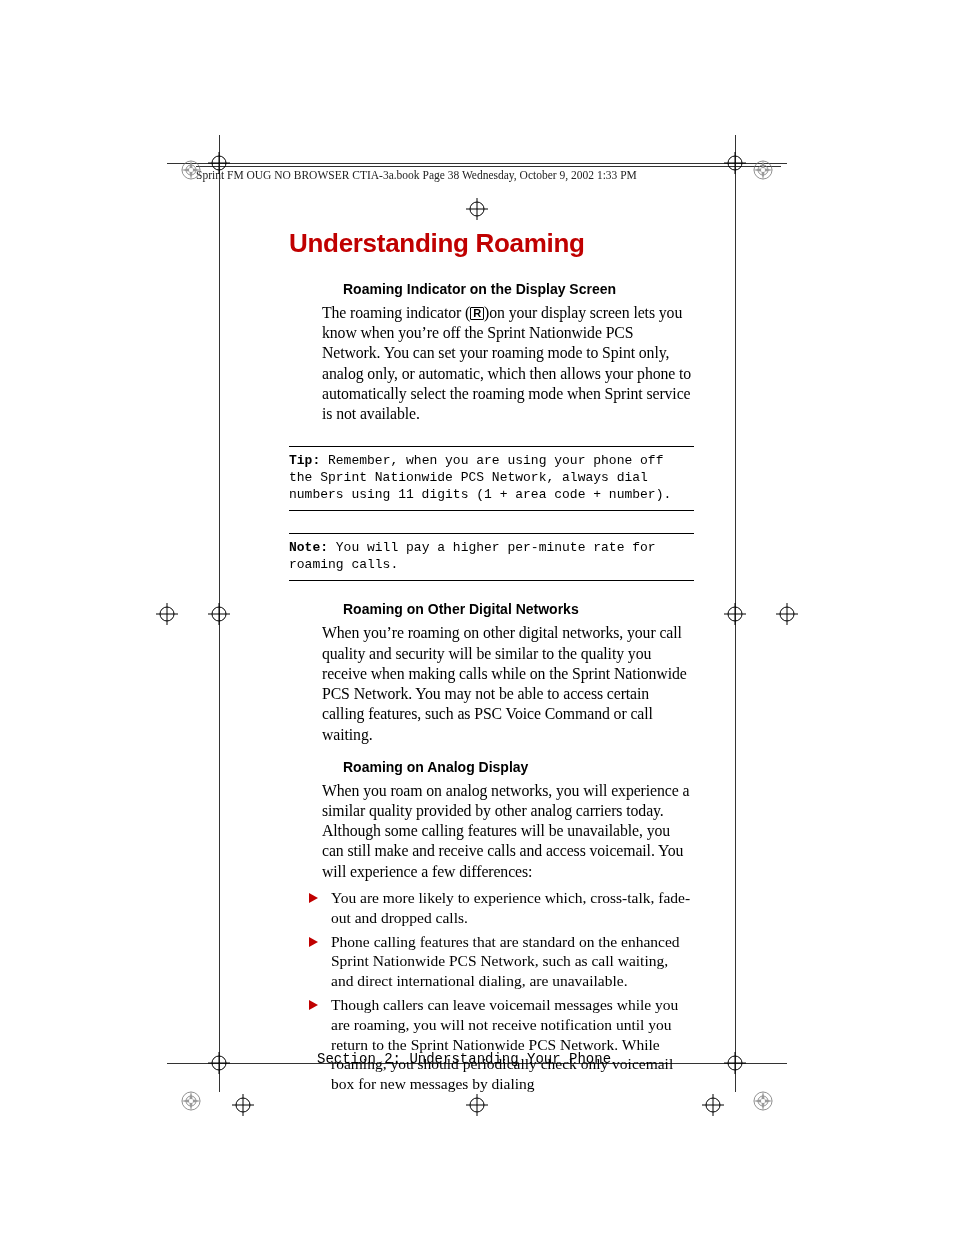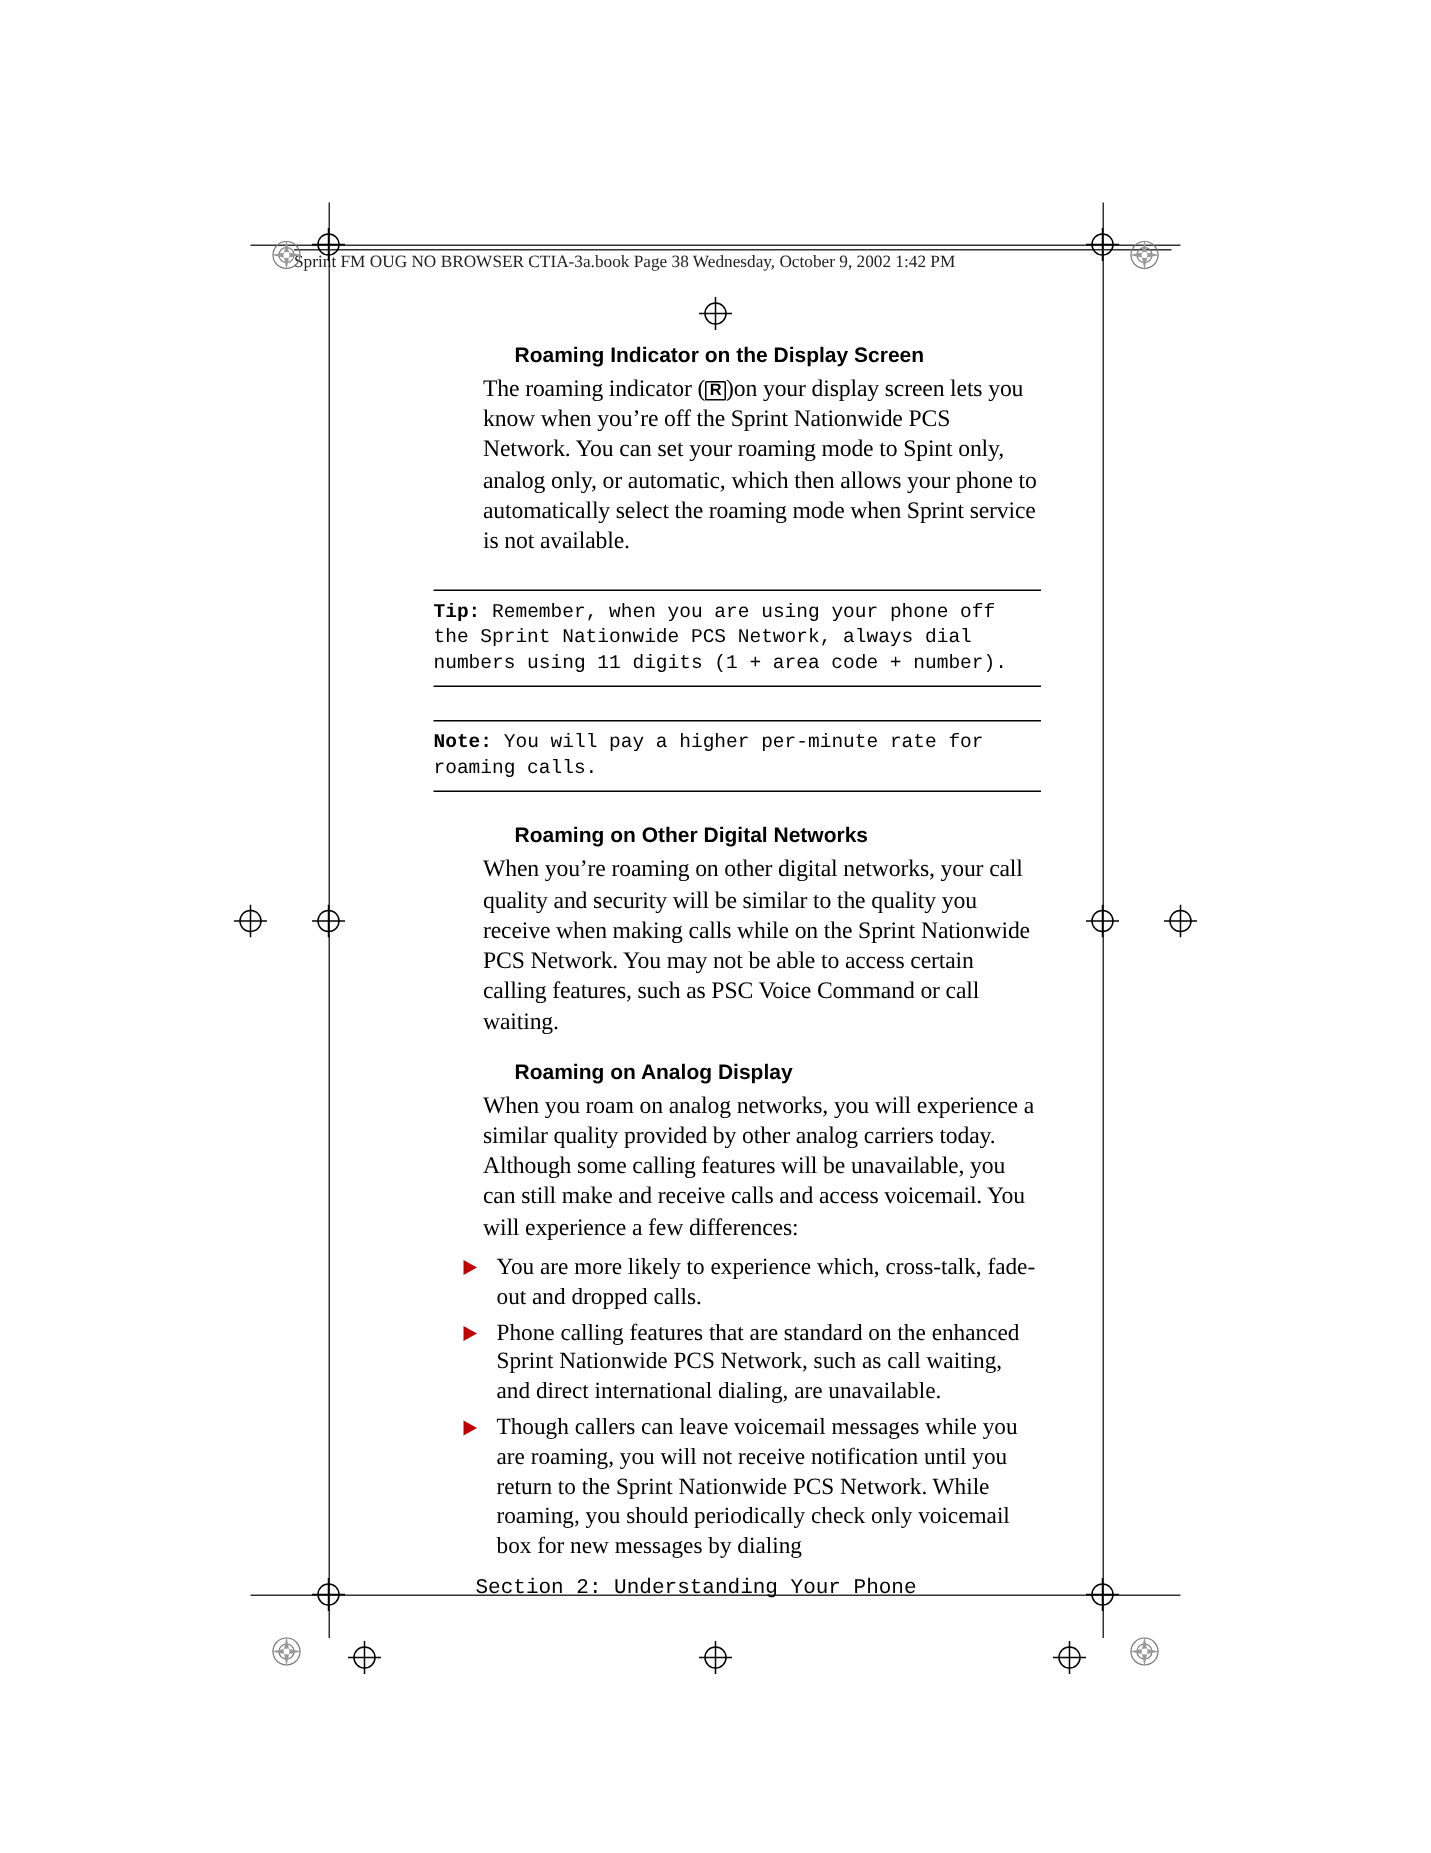--- a/index.html
+++ b/index.html
@@ -147,24 +147,25 @@
 <body>
 
 <div class="page">
 
   <div class="thinrule" style="left:219px; top:135px; width:0.8px; height:957px;"></div>
   <div class="thinrule" style="left:735px; top:135px; width:0.8px; height:957px;"></div>
   <div class="thinrule" style="left:167px; top:163px; width:620px; height:0.8px;"></div>
   <div class="thinrule" style="left:167px; top:1063px; width:620px; height:0.8px;"></div>
 
   <div class="header-line">
-    <span>Sprint FM OUG NO BROWSER CTIA-3a.book  Page 38  Wednesday, October 9, 2002  1:42 PM</span>
+    <span>Sprint FM OUG NO BROWSER CTIA-3a.book  Page 38  Wednesday, October 9, 2002  1:33 PM</span>
   </div>
 
   <div class="content">
+    <h1>Understanding Roaming</h1>
 
     <div class="subhead first">Roaming Indicator on the Display Screen</div>
     <p class="body">
       <span>The roaming indicator (</span><span class="r-icon">R</span><span>)on your display screen lets you know when you’re off the Sprint Nationwide PCS Network. You can set your roaming mode to Spint only, analog only, or automatic, which then allows your phone to automatically select the roaming mode when Sprint service is not available.</span>
     </p>
 
     <div class="callout">
       <span class="lbl">Tip:</span><span> Remember, when you are using your phone off the Sprint Nationwide PCS Network, always dial numbers using 11 digits (1 + area code + number).</span>
     </div>
 

